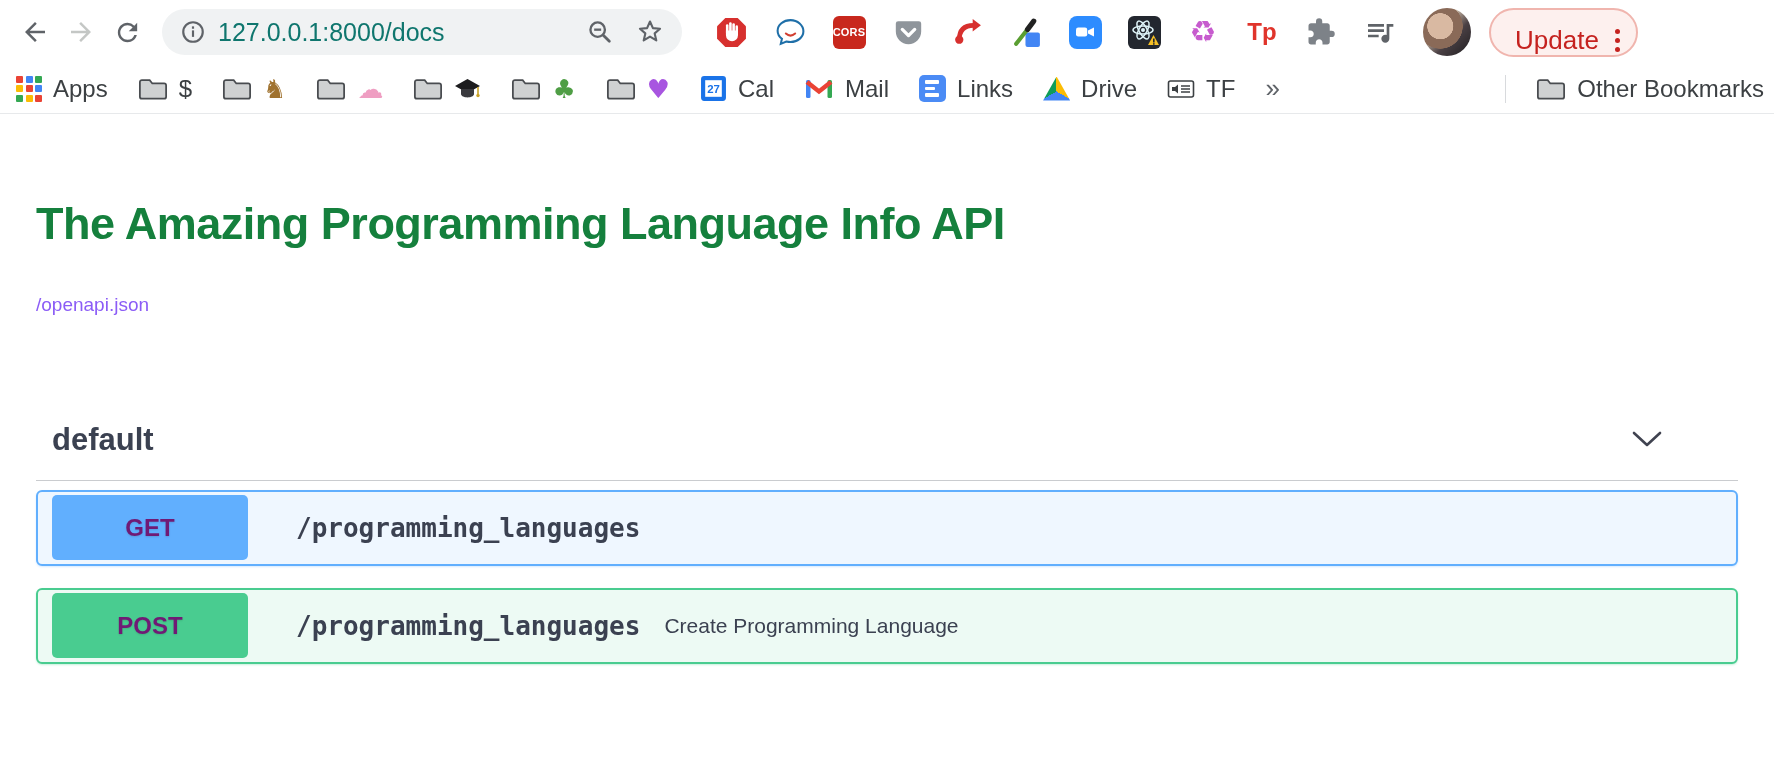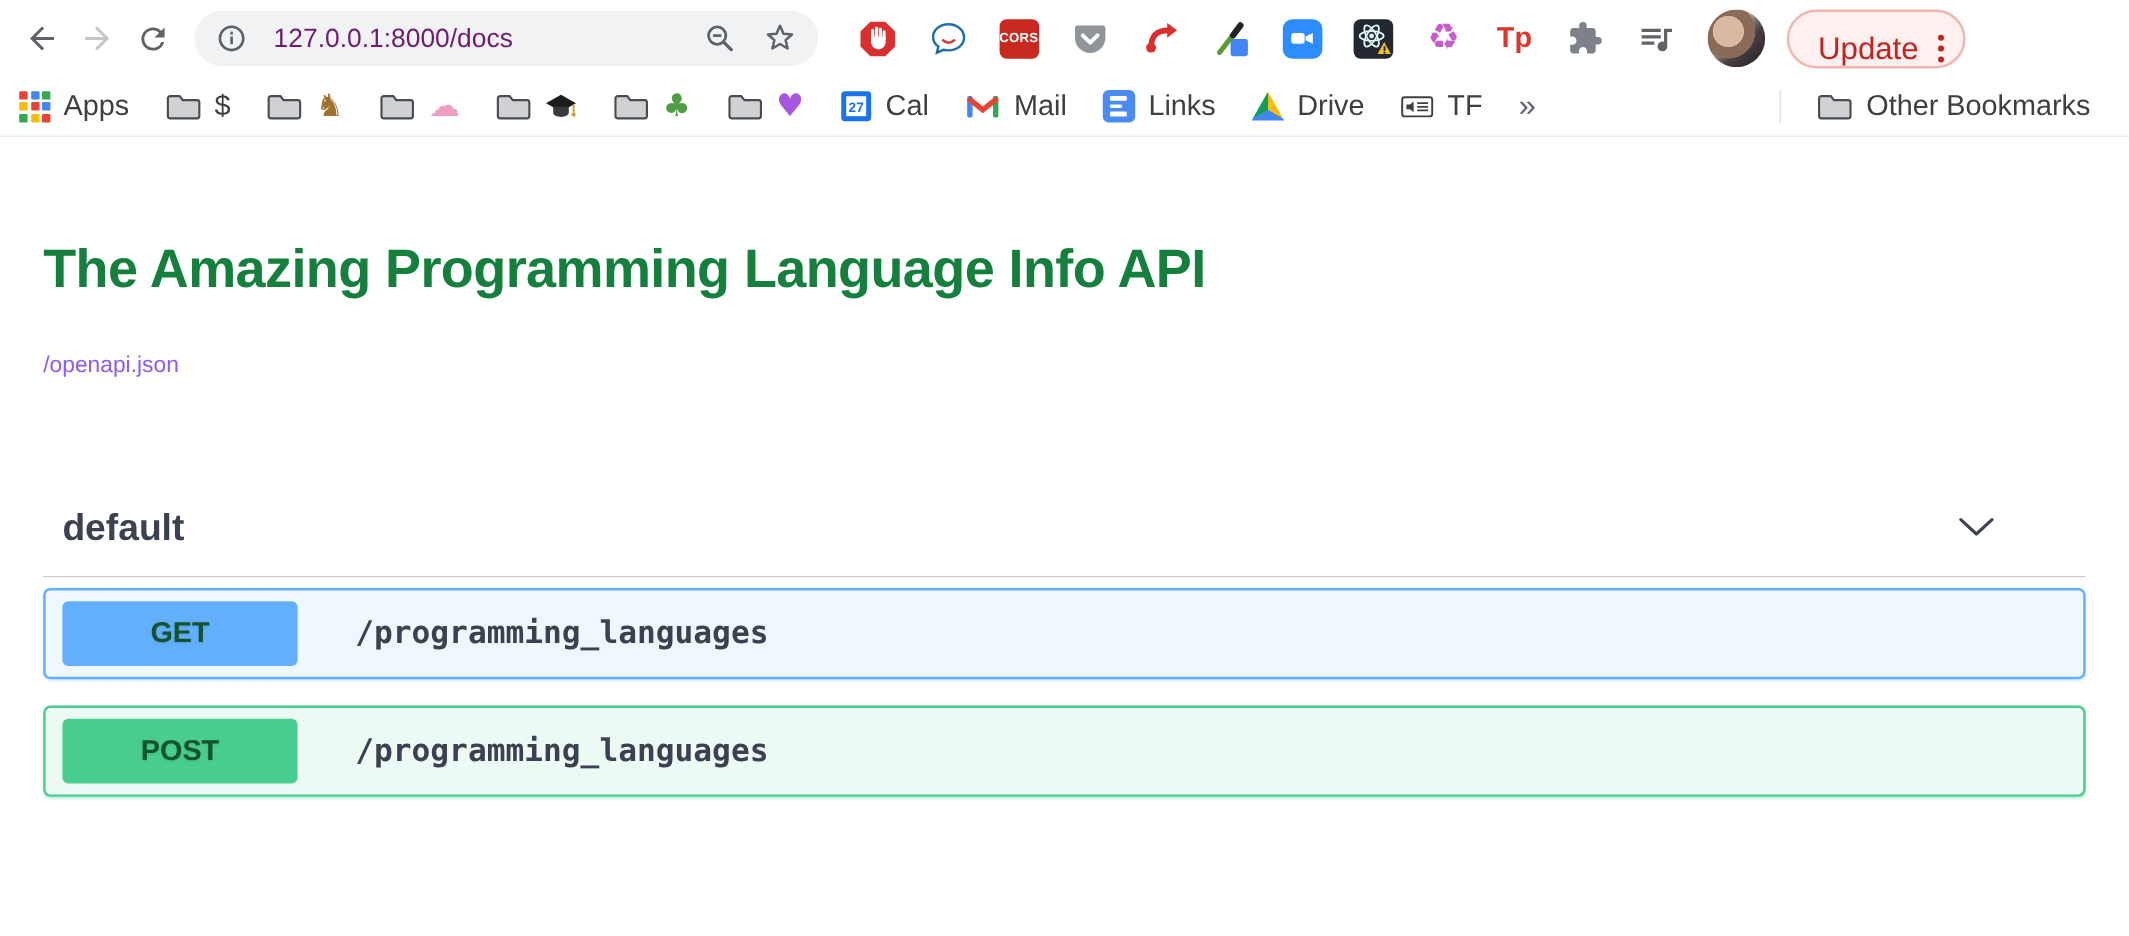--- a/index.html
+++ b/index.html
@@ -5,21 +5,21 @@
   * { box-sizing: border-box; margin: 0; padding: 0; }
   html,body { width:1774px; height:780px; background:#fff; overflow:hidden;
               font-family:"Liberation Sans", sans-serif; }
 
   
   .toolbar { display:flex; align-items:center; height:64px; padding:0 14px 0 12px; background:#fff; }
   .nav-btn { width:46px; height:46px; display:flex; align-items:center; justify-content:center;
              border:none; background:transparent; border-radius:50%; flex:0 0 auto; }
   .urlbar { display:flex; align-items:center; width:520px; height:46px; background:#f0f2f3;
             border-radius:23px; margin-left:12px; padding:0 18px; flex:0 0 auto; }
-  .url-text { font-size:22px; color:#701a75; margin-left:22px; flex:1; white-space:nowrap; }
+  .url-text { font-size:25px; color:#0f766e; margin-left:12px; flex:1; white-space:nowrap; }
   .urlbar .tail-icons { display:flex; align-items:center; gap:22px; }
   .ext-row { display:flex; align-items:center; gap:25px; margin-left:32px; flex:0 0 auto; }
   .ext { width:34px; height:34px; display:flex; align-items:center; justify-content:center;
          background:transparent; border:none; position:relative; }
   .cors-box { width:33px; height:33px; background:#c8281d; border-radius:6px; color:#fff;
               font-weight:bold; font-size:11px; display:flex; align-items:center; justify-content:center;
               letter-spacing:0.2px; }
   .zoom-box { width:33px; height:33px; background:#2d8cff; border-radius:8px; display:flex;
               align-items:center; justify-content:center; }
   .react-box { width:33px; height:33px; background:#23272f; border-radius:6px; position:relative; }
@@ -29,21 +29,21 @@
             background:
               radial-gradient(circle at 36% 38%, #d9b9a2 0 30%, #8a6a58 31% 52%, rgba(0,0,0,0) 53%),
               linear-gradient(135deg,#e8e0d2 0%, #cdbaa6 35%, #4a4044 62%, #1f1d20 100%); }
   .update-btn { display:flex; align-items:center; gap:16px; height:49px; margin-left:18px;
                 padding:16px 16px 0 24px; border:2px solid #f0b5ae; border-radius:26px;
                 background:#fdf0ee; color:#c5221f; font-size:26px; flex:0 0 auto; }
   .update-dots { display:flex; flex-direction:column; gap:4px; }
   .update-dots i { width:5px; height:5px; border-radius:50%; background:#c5221f; }
 
   
-  .bookmarks { display:flex; align-items:center; height:50px; padding:0 32px 0 16px; gap:30px;
+  .bookmarks { display:flex; align-items:center; height:50px; padding:0 10px 0 16px; gap:30px;
                border-bottom:1px solid #e7e9eb; font-size:24px; color:#3c4043; }
   .bm { display:flex; align-items:center; gap:11px; background:transparent; border:none;
         font-size:24px; color:#3c4043; white-space:nowrap; flex:0 0 auto; }
   .apps-grid { display:grid; grid-template-columns:repeat(3,7px); grid-template-rows:repeat(3,7px);
                gap:2.5px; }
   .apps-grid i { border-radius:1px; }
   .emoji-glyph { font-family:"DejaVu Sans", sans-serif; font-size:26px; line-height:1; }
   .cal-icon { position:relative; }
   .links-icon { width:27px; height:27px; background:#4b8bf5; border-radius:5px; display:flex;
                 flex-direction:column; justify-content:center; gap:3px; padding-left:6px; }
@@ -67,22 +67,22 @@
 
   .opblock-tag { margin-top:96px; display:flex; align-items:center; justify-content:space-between;
                  padding:10px 76px 22px 16px; border-bottom:1px solid #cacccf; cursor:pointer; }
   .tag-name { font-size:31px; font-weight:bold; color:#3b4151; }
 
   .ops { margin-top:9px; }
   .opblock { display:flex; align-items:center; height:76px; border-radius:6px; margin-bottom:22px;
              padding-left:14px; cursor:pointer; }
   .opblock.get  { background:#eff7ff; border:2px solid #61affe; box-shadow:0 1px 2px rgba(97,175,254,.25); }
   .opblock.post { background:#edfaf4; border:2px solid #49cc90; box-shadow:0 1px 2px rgba(73,204,144,.3); }
-  .method { width:196px; height:54px; border-radius:5px; display:flex; align-items:center;
-            justify-content:center; color:#14532d; font-weight:bold; font-size:24px;
+  .method { width:196px; height:65px; border-radius:5px; display:flex; align-items:center;
+            justify-content:center; color:#701a75; font-weight:bold; font-size:24px;
             text-shadow:0 1px 2px rgba(0,0,0,.12); flex:0 0 auto; }
   .opblock.get  .method { background:#61affe; }
   .opblock.post .method { background:#49cc90;text-align:right; }
   .path { margin-left:48px; font-family:"DejaVu Sans Mono", monospace; font-weight:bold;
           font-size:26px; color:#3b4151; }
   .summary { margin-left:24px; font-size:21px; color:#3b4151; }
 </style>
 </head>
 <body>
 
@@ -356,16 +356,17 @@
   <div class="ops">
 
     <div class="opblock get">
       <span class="method">GET</span>
       <span class="path">/programming_languages</span>
     </div>
 
     <div class="opblock post">
       <span class="method">POST</span>
       <span class="path">/programming_languages</span>
+      <span class="summary">Create Programming Language</span>
     </div>
 
   </div>
 </div>
 
 </body></html>

